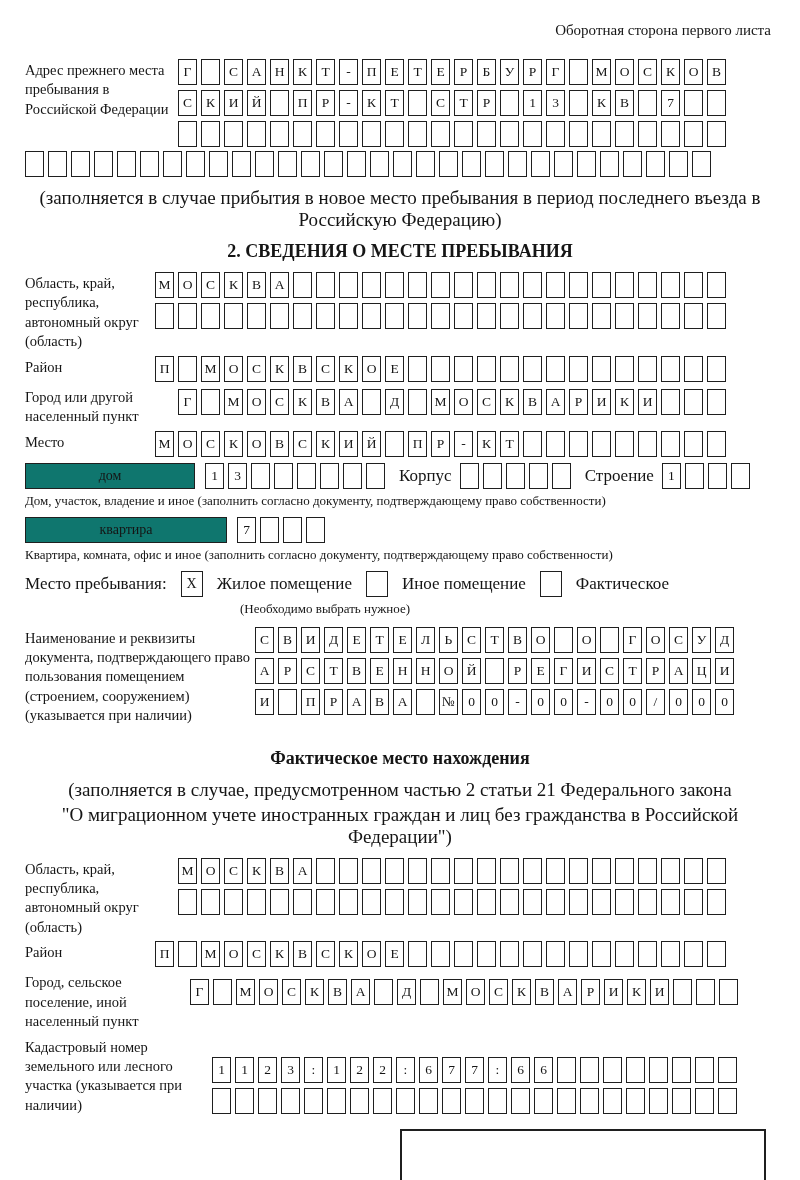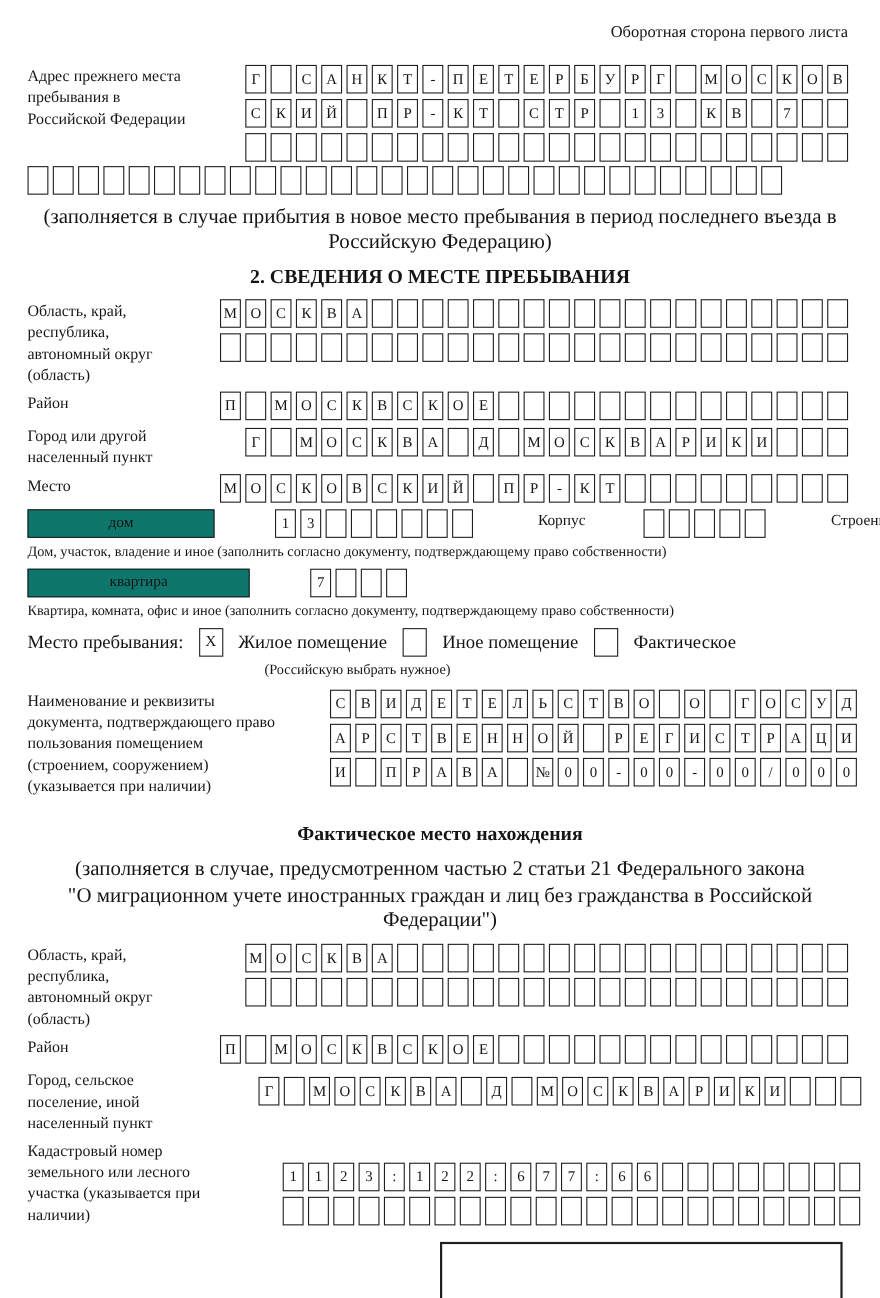--- a/index.html
+++ b/index.html
@@ -1,33 +1,33 @@
 <!DOCTYPE html>
 <html><head>
 <meta charset="utf-8">
 <style>
   html,body{margin:0;padding:0;background:#fff;color:#151515;}
   body{width:800px;height:1180px;font-family:"Liberation Serif","DejaVu Serif",serif;}
   .page{box-sizing:border-box;padding:10px 25px 0 25px;}
   .header-note{text-align:right;font-size:15px;margin:12px 4px 20px 0;}
-  .frow{display:flex;align-items:flex-start;margin-bottom:4px;gap:45px;}
+  .frow{display:flex;align-items:flex-start;margin-bottom:4px;}
   .col{display:flex;flex-direction:column;gap:5px;}
   .label{font-size:14.5px;line-height:1.34;flex:none;padding-top:2px;}
   .lw130{width:130px;} .lw153{width:153px;} .lw165{width:165px;} .lw185{width:187px;}
   .cells{display:flex;gap:4px;flex:none;}
   .cell{width:17px;height:24px;border:1.8px solid #1f1f1f;flex:none;display:flex;
         align-items:center;justify-content:center;font-size:13.5px;background:#fff;}
   .caption{font-size:19px;text-align:center;margin:3px 0 10px 0;}
   .caption-left{font-size:13px;text-align:left;margin:2px 0 8px 0;}
   .sec-title{font-size:18px;font-weight:bold;text-align:center;margin:10px 0 10px 0;}
   .labelbox{border:1.8px solid #1f1f1f;height:24px;display:flex;align-items:center;
             justify-content:center;font-size:14px;flex:none;background:#0f766e;}
   .dom-box{width:168px;margin-right:10px;}
   .kv-box{width:200px;margin-right:10px;}
-  .inline-label{font-size:14px;padding:3px 8px 0 14px;flex:none;}
+  .inline-label{font-size:17px;padding:3px 8px 0 14px;flex:none;}
   .checkbox{width:20px;height:24px;border:1.8px solid #1f1f1f;display:flex;align-items:center;
             justify-content:center;font-size:14px;flex:none;background:#fff;}
   .mesto-row{align-items:center;gap:14px;margin-top:8px;}
   .mesto-row .mlabel{font-size:17px;}
   .note-center{font-size:13px;text-align:center;width:600px;margin:2px 0 10px 0;}
   .pad3{padding-top:3px;} .pad8{padding-top:8px;} .pad21{padding-top:21px;}
   .stamp-box{margin:14px 0 0 375px;width:362px;height:176px;border:2px solid #1f1f1f;background:#fff;}
   .mb10{margin-bottom:10px;}
 </style>
 </head>
@@ -351,21 +351,21 @@
 
   <div class="frow mesto-row">
     <span class="mlabel">Место пребывания:</span>
     <div class="checkbox">X</div>
     <span class="mlabel">Жилое помещение</span>
     <div class="checkbox"></div>
     <span class="mlabel">Иное помещение</span>
     <div class="checkbox"></div>
     <span class="mlabel">Фактическое</span>
   </div>
-  <div class="note-center">(Российскую выбрать нужное)</div>
+  <div class="note-center">(Необходимо выбрать нужное)</div>
 
   <div class="frow">
     <div class="label" style="width:230px;">Наименование и реквизиты документа, подтверждающего право пользования помещением (строением, сооружением) (указывается при наличии)</div>
     <div class="col">
       <div class="cells">
           <div class="cell">С</div>
           <div class="cell">В</div>
           <div class="cell">И</div>
           <div class="cell">Д</div>
           <div class="cell">Е</div>

